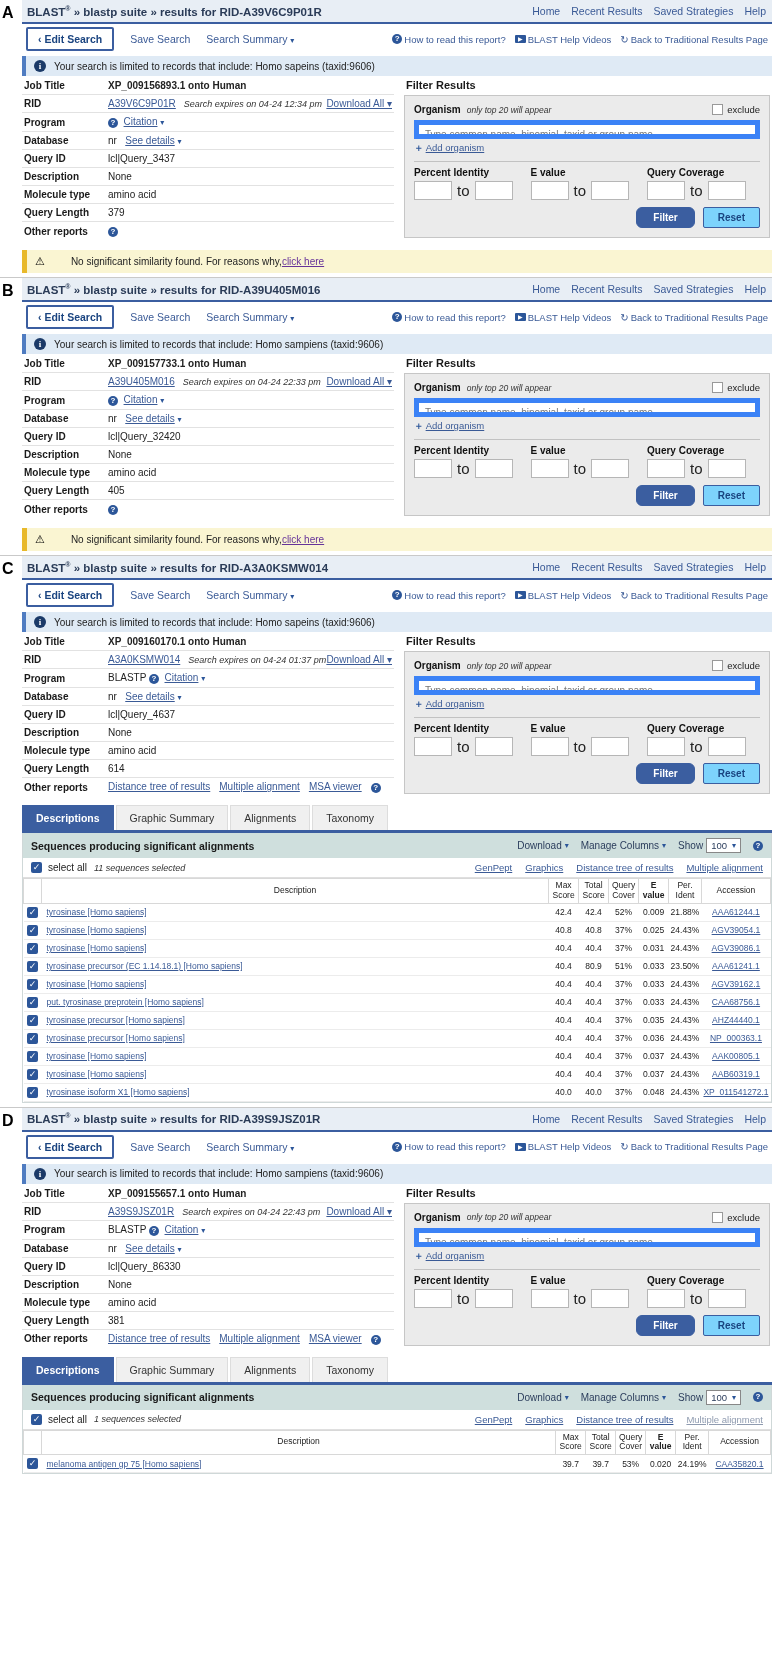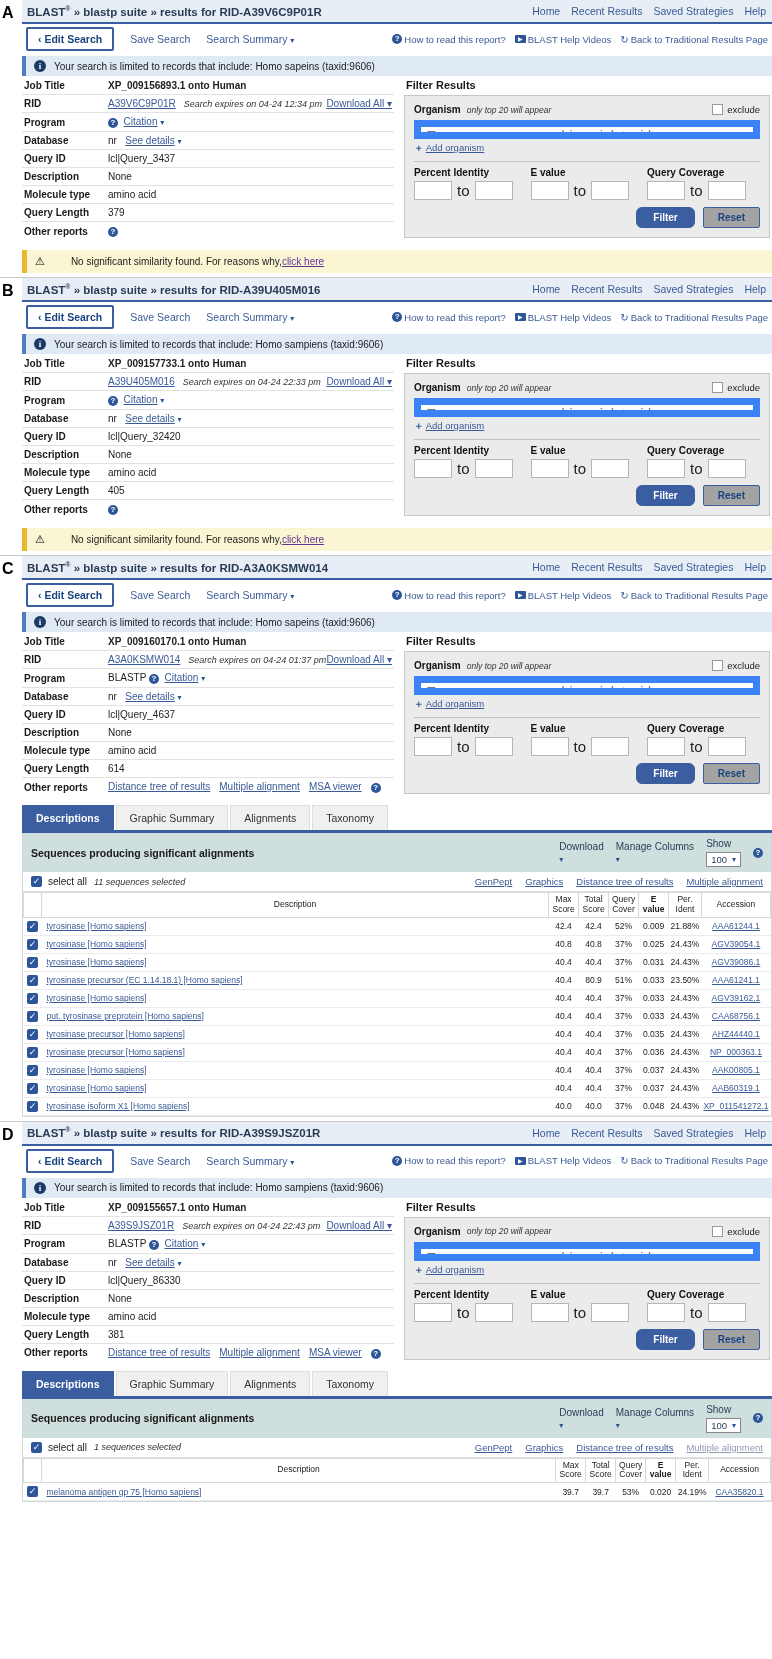--- a/index.html
+++ b/index.html
@@ -181,23 +181,23 @@
     width: 11px; height: 11px;
     border: 1px solid #999;
     background: #fff;
     display: inline-block;
   }
   .excl span { font-size: 9.5px; color: #222; }
   .org-input {
     width: 100%;
     margin-top: 5px;
     height: 19px;
-    border: 7px solid #3b82f6;
+    border: 5px solid #3b82f6;
     background: #fff;
-    font-size: 14px;
+    font-size: 10px;
     color: #767676;
     padding: 0 6px;
     line-height: 19px;
     overflow: hidden;
     white-space: nowrap;
   }
   .addorg {
     margin-top: 3px;
     font-size: 9.5px;
     color: #3a5a96;
@@ -210,21 +210,21 @@
   .numgrp .lbl { font-size: 10px; font-weight: bold; color:#111; display:block; margin-bottom: 3px; }
   .numgrp .pair { display: flex; align-items: center; gap: 5px; }
   .numin { width: 38px; height: 19px; border: 1px solid #b6b6b6; background:#fff; }
   .to { font-size: 15px; color:#222; }
   .btnrow { display: flex; justify-content: flex-end; gap: 8px; margin-top: 7px; }
   .btn-filter {
     background: #3b5ea0; color: #fff; border: 1px solid #3b5ea0;
     font-size: 10px; font-weight: bold; padding: 4px 16px; border-radius: 6px;
   }
   .btn-reset {
-    background: #a3a3a3; color: #1a4480; border: 1px solid #3b5ea0;
+    background: #7dd3fc; color: #1a4480; border: 1px solid #3b5ea0;
     font-size: 10px; font-weight: bold; padding: 4px 14px; border-radius: 2px;
   }
 
   
   .warnbar {
     background: #faf5d2;
     border-left: 5px solid #e8b92b;
     display: flex; align-items: center; gap: 26px;
     padding: 5px 8px;
     margin-top: 10px;
@@ -261,21 +261,21 @@
     background: #cfdfdd;
     display: flex; align-items: center;
     padding: 5px 8px;
   }
   .reshead .h {
     font-size: 10.5px; font-weight: bold; color: #1a1a1a;
   }
   .reshead .ctrls {
     margin-left: auto; display: flex; align-items: center; gap: 12px;
   }
-  .reshead .ctrl { font-size: 10px; color: #2b3d5c; display:flex; gap:3px;flex-direction:column; }
+  .reshead .ctrl { font-size: 10px; color: #2b3d5c; display:flex; align-items:center; gap:3px; }
   .showsel {
     border: 1px solid #888; background: #fff;
     font-size: 9.5px; padding: 1px 4px;
     display: inline-flex; align-items: center; gap: 5px;
   }
   .selrow {
     background: #fff;
     display: flex; align-items: center;
     padding: 4px 8px;
     border-bottom: 1px solid #dfdfdf;

